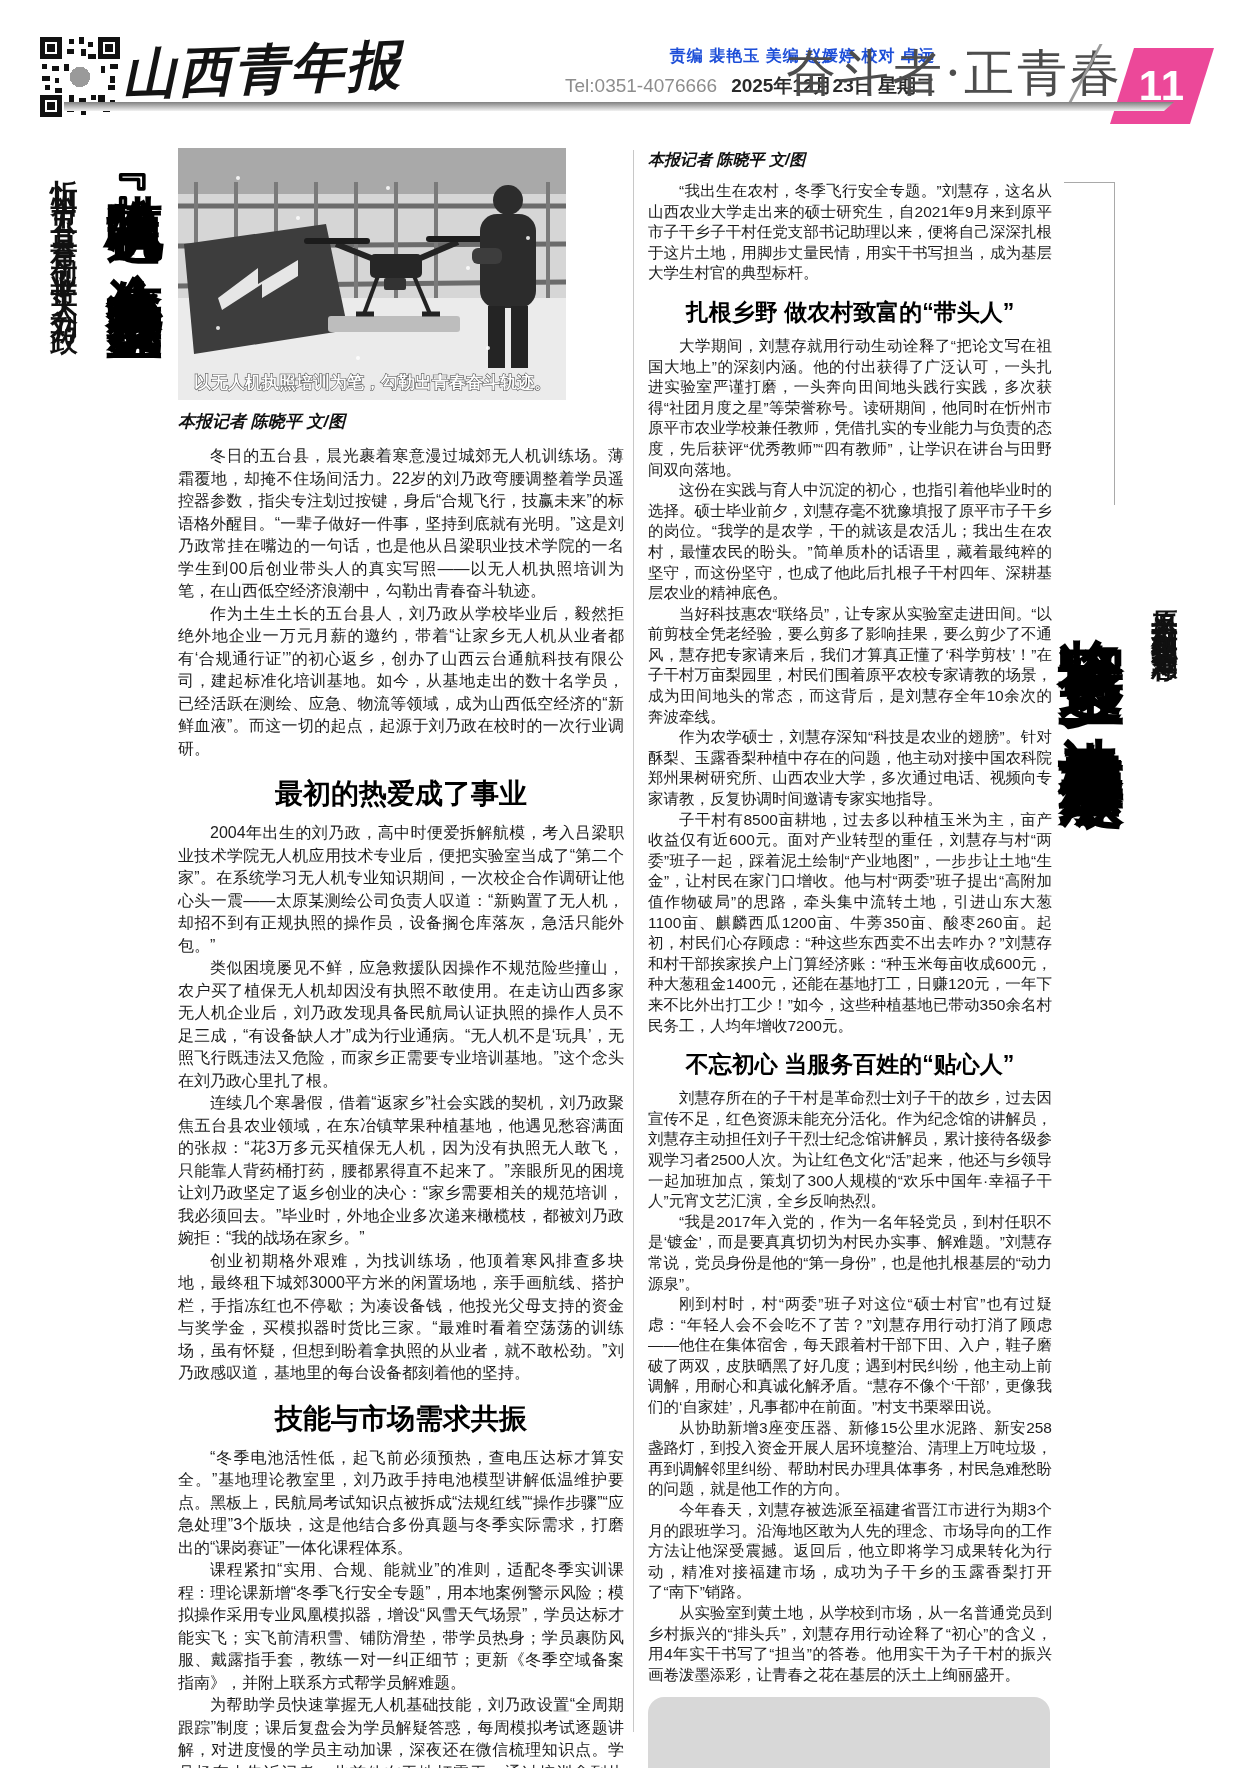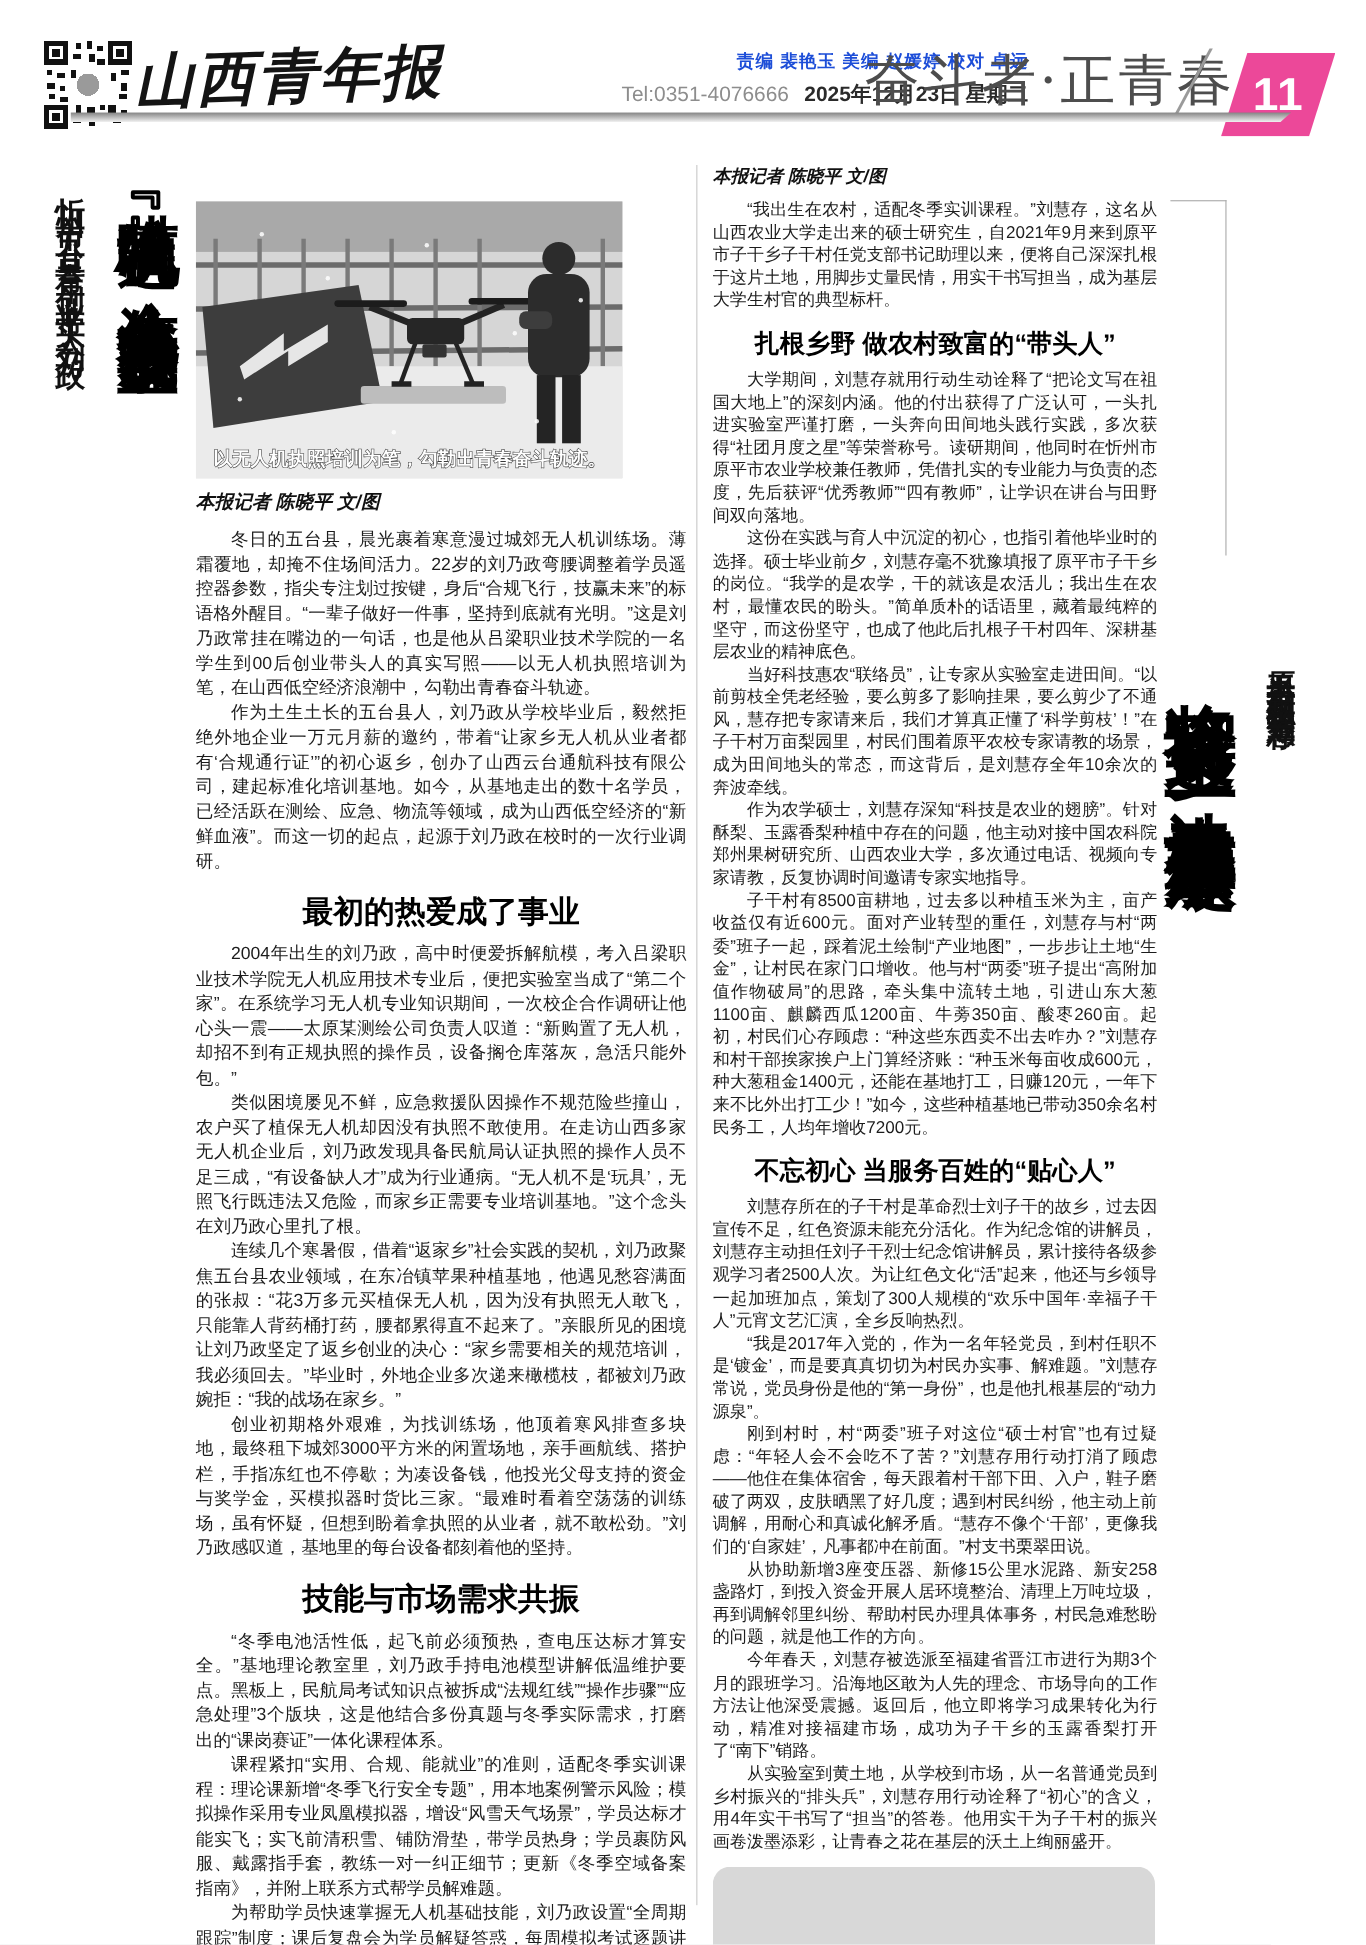--- a/index.html
+++ b/index.html
@@ -44,21 +44,21 @@
 
   .byline{font-weight:700;font-size:17px;margin:10px 0 12px 0;color:#111;font-style:italic;}
   .col-right .byline{margin:0 0 10px 0;font-size:16px;}
 
   .col-left p{margin:0;text-indent:2em;text-align:justify;font-size:16px;line-height:22.5px;color:#1c1c1c;}
   .col-right p{margin:0;text-indent:2em;text-align:justify;font-size:15.5px;line-height:20.6px;color:#1c1c1c;}
   h3.subhead{text-align:center;font-size:28px;font-weight:800;color:#000;margin:15px 0 9px 0;}
   .col-right h3.subhead{font-size:23px;margin:13px 0 8px 0;}
 
   .photo{position:relative;display:block;}
-  .photo-top{width:388px;height:252px;margin-bottom:4px;margin-top:35px;}
+  .photo-top{width:388px;height:252px;margin-bottom:4px;}
   .photo-bottom{width:402px;height:296px;margin-top:12px;border-radius:16px;overflow:hidden;}
   svg text.caption{font-family:"Liberation Sans","DejaVu Sans",sans-serif;font-size:17px;font-weight:700;fill:#ffffff;
         paint-order:stroke;stroke:#3a3a3a;stroke-width:1px;}
 </style>
 </head>
 <body>
 
 <div class="page">
 
   <div class="qr">
@@ -206,21 +206,21 @@
     <p>课程紧扣“实用、合规、能就业”的准则，适配冬季实训课程：理论课新增“冬季飞行安全专题”，用本地案例警示风险；模拟操作采用专业凤凰模拟器，增设“风雪天气场景”，学员达标才能实飞；实飞前清积雪、铺防滑垫，带学员热身；学员裹防风服、戴露指手套，教练一对一纠正细节；更新《冬季空域备案指南》，并附上联系方式帮学员解难题。</p>
     <p>为帮助学员快速掌握无人机基础技能，刘乃政设置“全周期跟踪”制度；课后复盘会为学员解疑答惑，每周模拟考试逐题讲解，对进度慢的学员主动加课，深夜还在微信梳理知识点。学员杨东杰告诉记者，此前他在工地打零工，通过培训拿到执照，经过刘乃政对接入职太原某测绘公司，月薪从3000元涨到6500元。</p>
 
   </section>
 
   <div class="col-divider"></div>
 
   <section class="col-right">
     <div class="byline">本报记者 陈晓平 文/图</div>
 
-    <p>“我出生在农村，适配冬季实训课程。”刘慧存，这名从山西农业大学走出来的硕士研究生，自2021年9月来到原平市子干乡子干村任党支部书记助理以来，便将自己深深扎根于这片土地，用脚步丈量民情，用实干书写担当，成为基层大学生村官的典型标杆。</p>
+    <p>“我出生在农村，冬季飞行安全专题。”刘慧存，这名从山西农业大学走出来的硕士研究生，自2021年9月来到原平市子干乡子干村任党支部书记助理以来，便将自己深深扎根于这片土地，用脚步丈量民情，用实干书写担当，成为基层大学生村官的典型标杆。</p>
 
     <h3 class="subhead">扎根乡野 做农村致富的“带头人”</h3>
     <p>大学期间，刘慧存就用行动生动诠释了“把论文写在祖国大地上”的深刻内涵。他的付出获得了广泛认可，一头扎进实验室严谨打磨，一头奔向田间地头践行实践，多次获得“社团月度之星”等荣誉称号。读研期间，他同时在忻州市原平市农业学校兼任教师，凭借扎实的专业能力与负责的态度，先后获评“优秀教师”“四有教师”，让学识在讲台与田野间双向落地。</p>
     <p>这份在实践与育人中沉淀的初心，也指引着他毕业时的选择。硕士毕业前夕，刘慧存毫不犹豫填报了原平市子干乡的岗位。“我学的是农学，干的就该是农活儿；我出生在农村，最懂农民的盼头。”简单质朴的话语里，藏着最纯粹的坚守，而这份坚守，也成了他此后扎根子干村四年、深耕基层农业的精神底色。</p>
     <p>当好科技惠农“联络员”，让专家从实验室走进田间。“以前剪枝全凭老经验，要么剪多了影响挂果，要么剪少了不通风，慧存把专家请来后，我们才算真正懂了‘科学剪枝’！”在子干村万亩梨园里，村民们围着原平农校专家请教的场景，成为田间地头的常态，而这背后，是刘慧存全年10余次的奔波牵线。</p>
     <p>作为农学硕士，刘慧存深知“科技是农业的翅膀”。针对酥梨、玉露香梨种植中存在的问题，他主动对接中国农科院郑州果树研究所、山西农业大学，多次通过电话、视频向专家请教，反复协调时间邀请专家实地指导。</p>
     <p>子干村有8500亩耕地，过去多以种植玉米为主，亩产收益仅有近600元。面对产业转型的重任，刘慧存与村“两委”班子一起，踩着泥土绘制“产业地图”，一步步让土地“生金”，让村民在家门口增收。他与村“两委”班子提出“高附加值作物破局”的思路，牵头集中流转土地，引进山东大葱1100亩、麒麟西瓜1200亩、牛蒡350亩、酸枣260亩。起初，村民们心存顾虑：“种这些东西卖不出去咋办？”刘慧存和村干部挨家挨户上门算经济账：“种玉米每亩收成600元，种大葱租金1400元，还能在基地打工，日赚120元，一年下来不比外出打工少！”如今，这些种植基地已带动350余名村民务工，人均年增收7200元。</p>
 
     <h3 class="subhead">不忘初心 当服务百姓的“贴心人”</h3>
     <p>刘慧存所在的子干村是革命烈士刘子干的故乡，过去因宣传不足，红色资源未能充分活化。作为纪念馆的讲解员，刘慧存主动担任刘子干烈士纪念馆讲解员，累计接待各级参观学习者2500人次。为让红色文化“活”起来，他还与乡领导一起加班加点，策划了300人规模的“欢乐中国年·幸福子干人”元宵文艺汇演，全乡反响热烈。</p>

